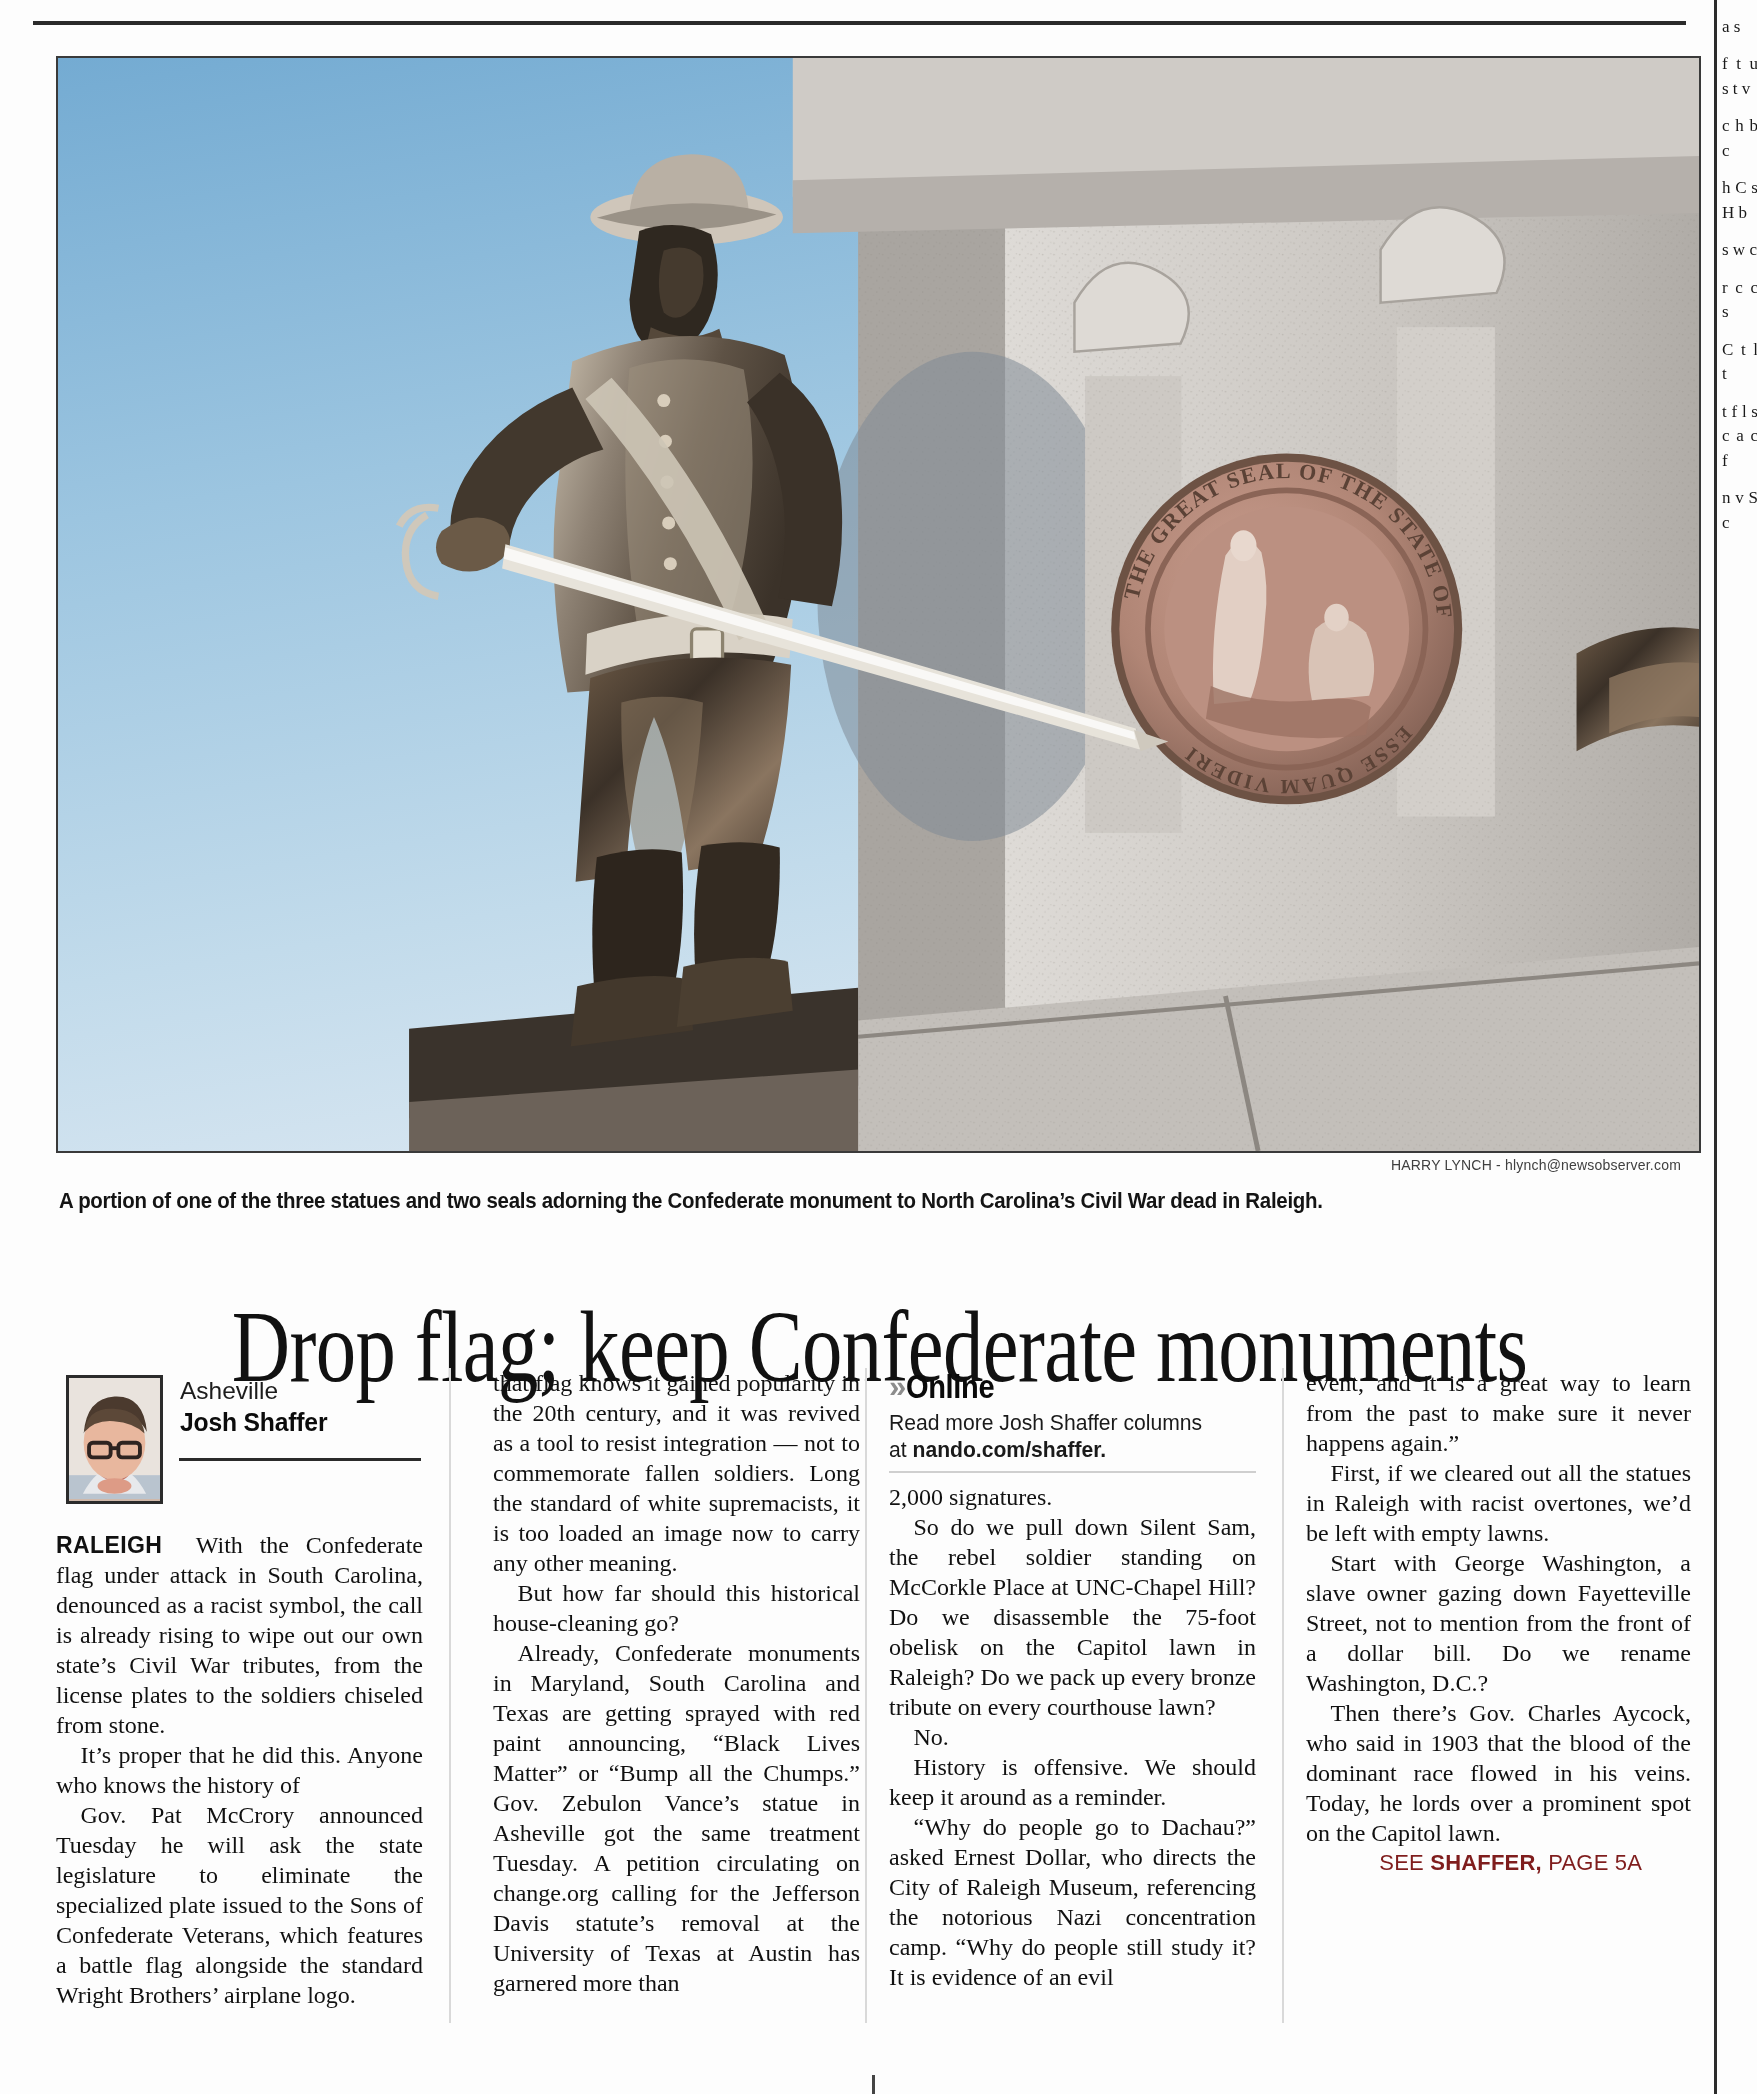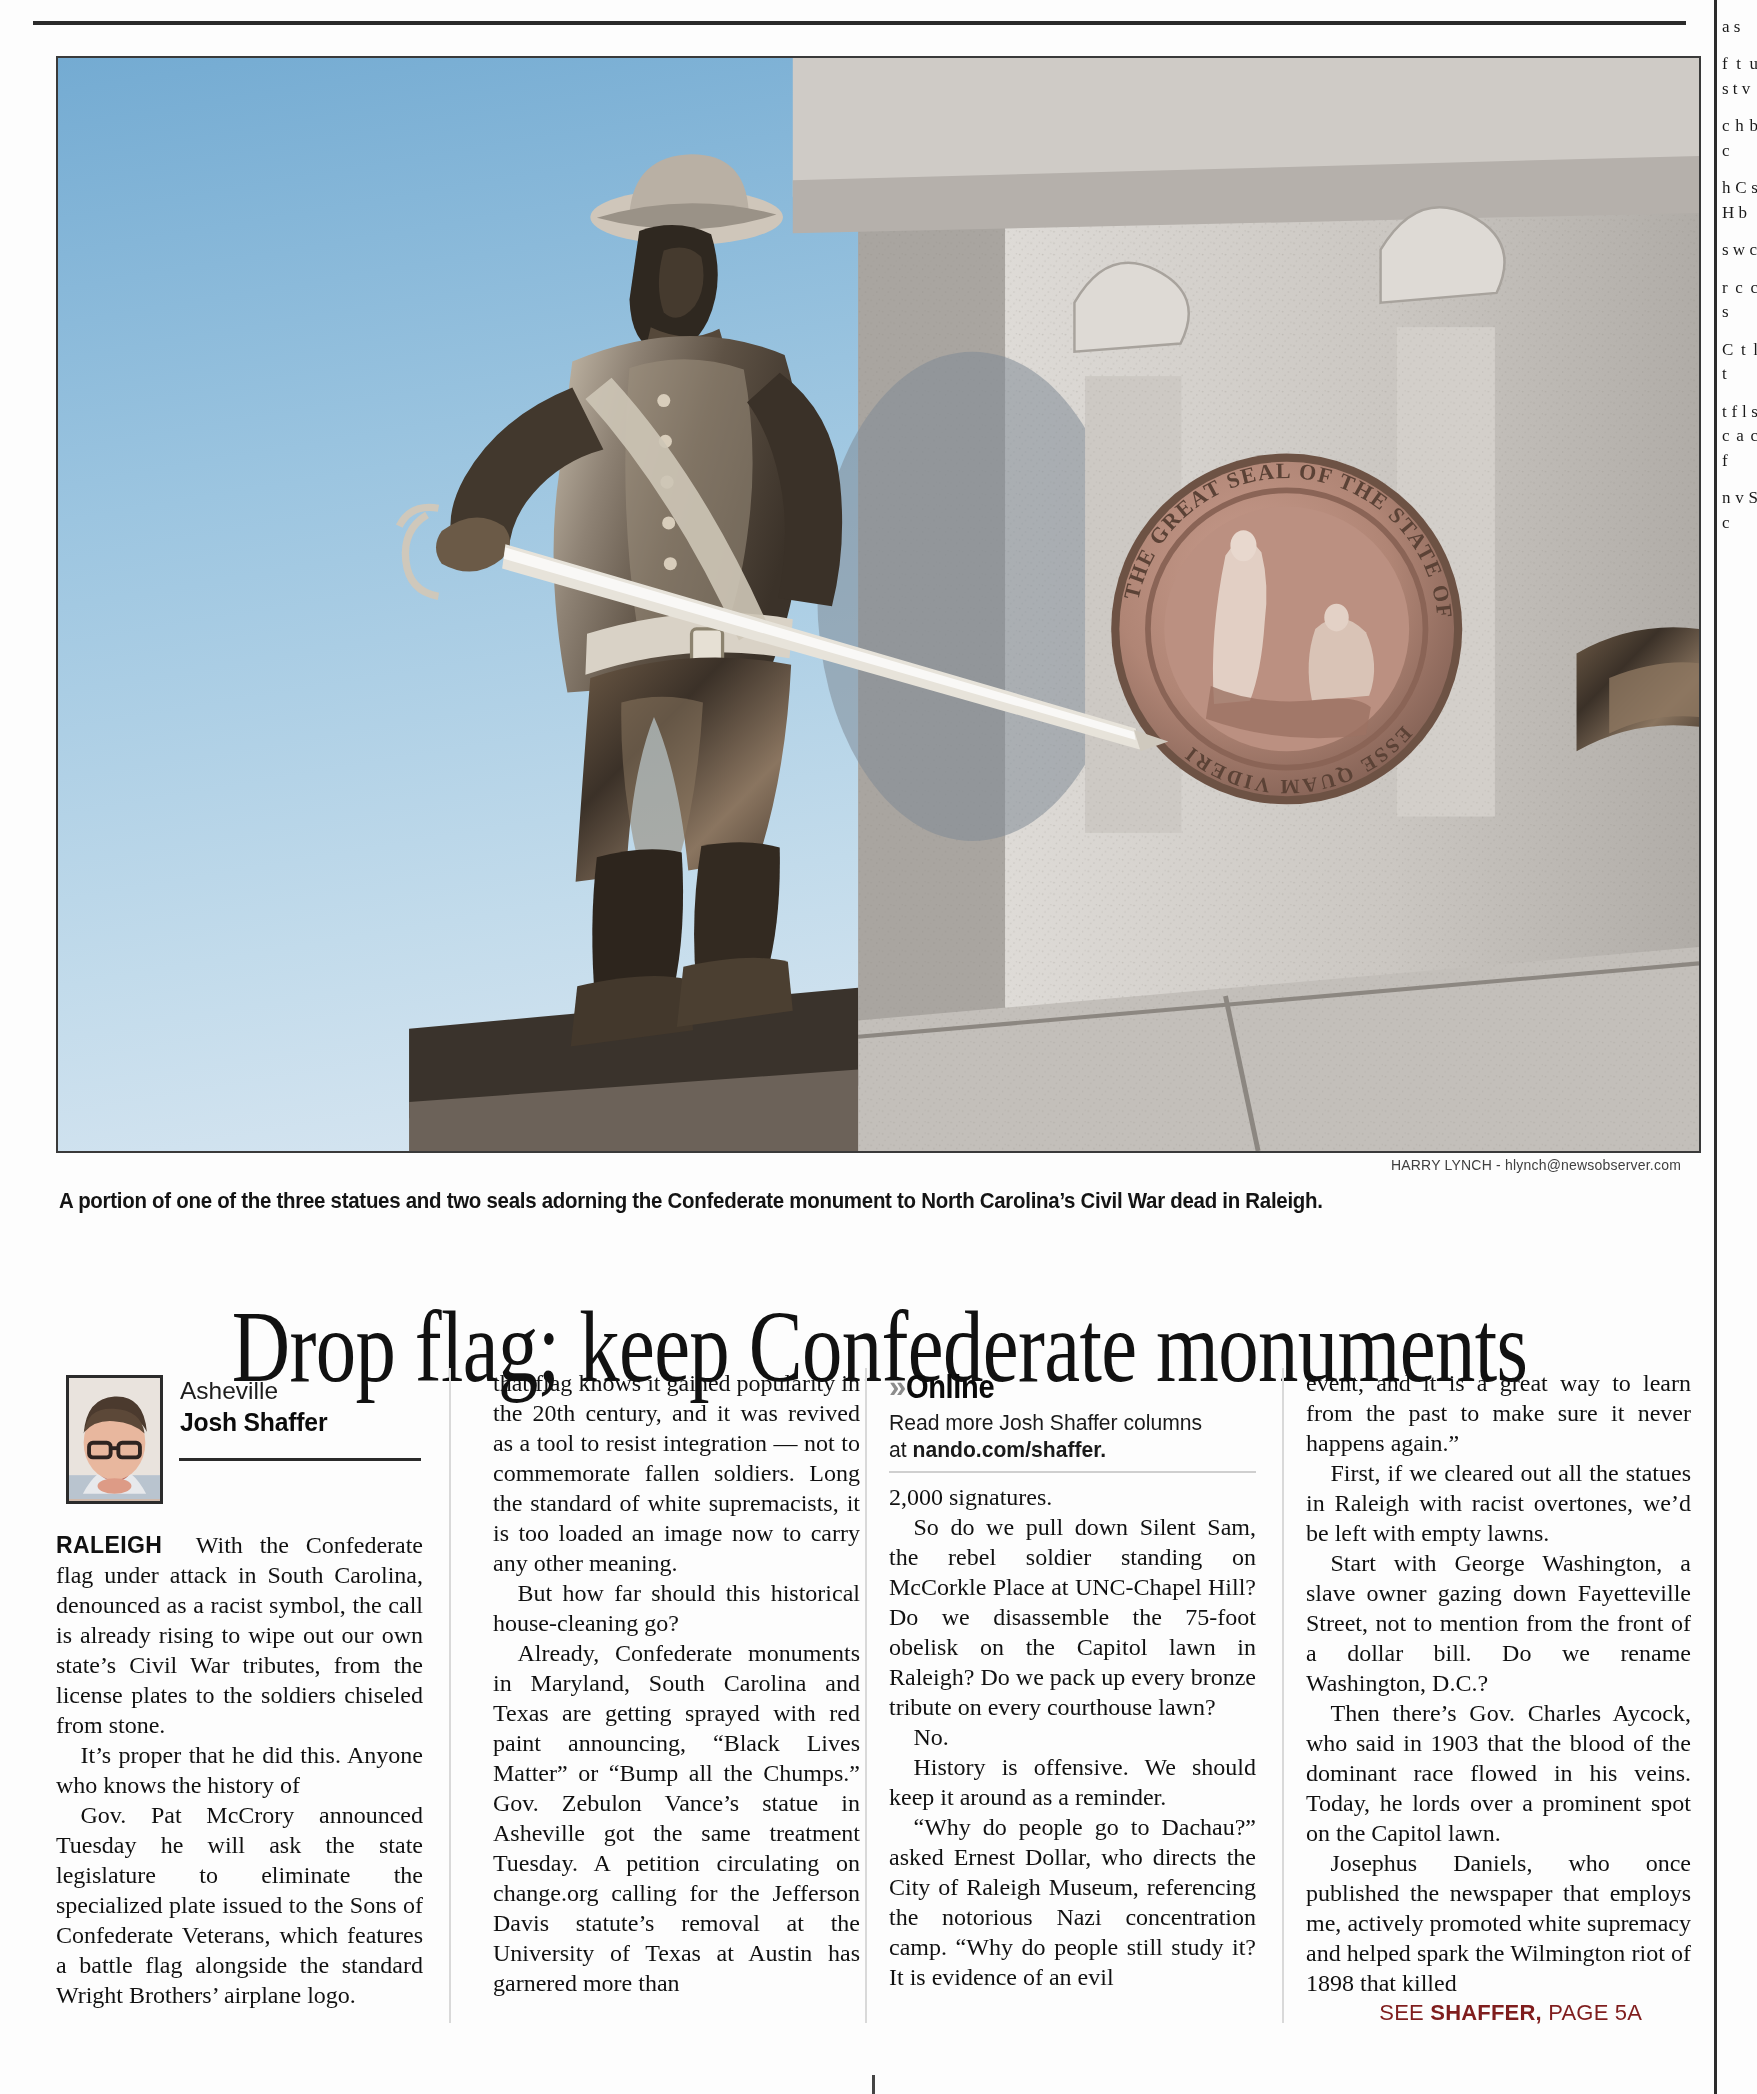--- a/index.html
+++ b/index.html
@@ -365,21 +365,20 @@
         <p>History is offensive. We should keep it around as a reminder.</p>
         <p>“Why do people go to Dachau?” asked Ernest Dollar, who directs the City of Raleigh Museum, referencing the notorious Nazi concentration camp. “Why do people still study it? It is evidence of an evil</p>
       </div>
     </div>
 
     <div class="col c4">
       <p class="first">event, and it is a great way to learn from the past to make sure it never happens again.”</p>
       <p>First, if we cleared out all the statues in Raleigh with racist overtones, we’d be left with empty lawns.</p>
       <p>Start with George Washington, a slave owner gazing down Fayetteville Street, not to mention from the front of a dollar bill. Do we rename Washington, D.C.?</p>
       <p>Then there’s Gov. Charles Aycock, who said in 1903 that the blood of the dominant race flowed in his veins. Today, he lords over a prominent spot on the Capitol lawn.</p>
-      <p>Josephus Daniels, who once published the newspaper that employs me, actively promoted white supremacy and helped spark the Wilmington riot of 1898 that killed</p>
       <p class="jump"><span>SEE </span><b>SHAFFER,</b><span> PAGE 5A</span></p>
     </div>
   </div>
 
   <div class="bottom-tick"></div>
 
   <div class="edge-rule"></div>
   <div class="edge-col">
     <p>a s</p>
     <p>f t u s t v</p>

